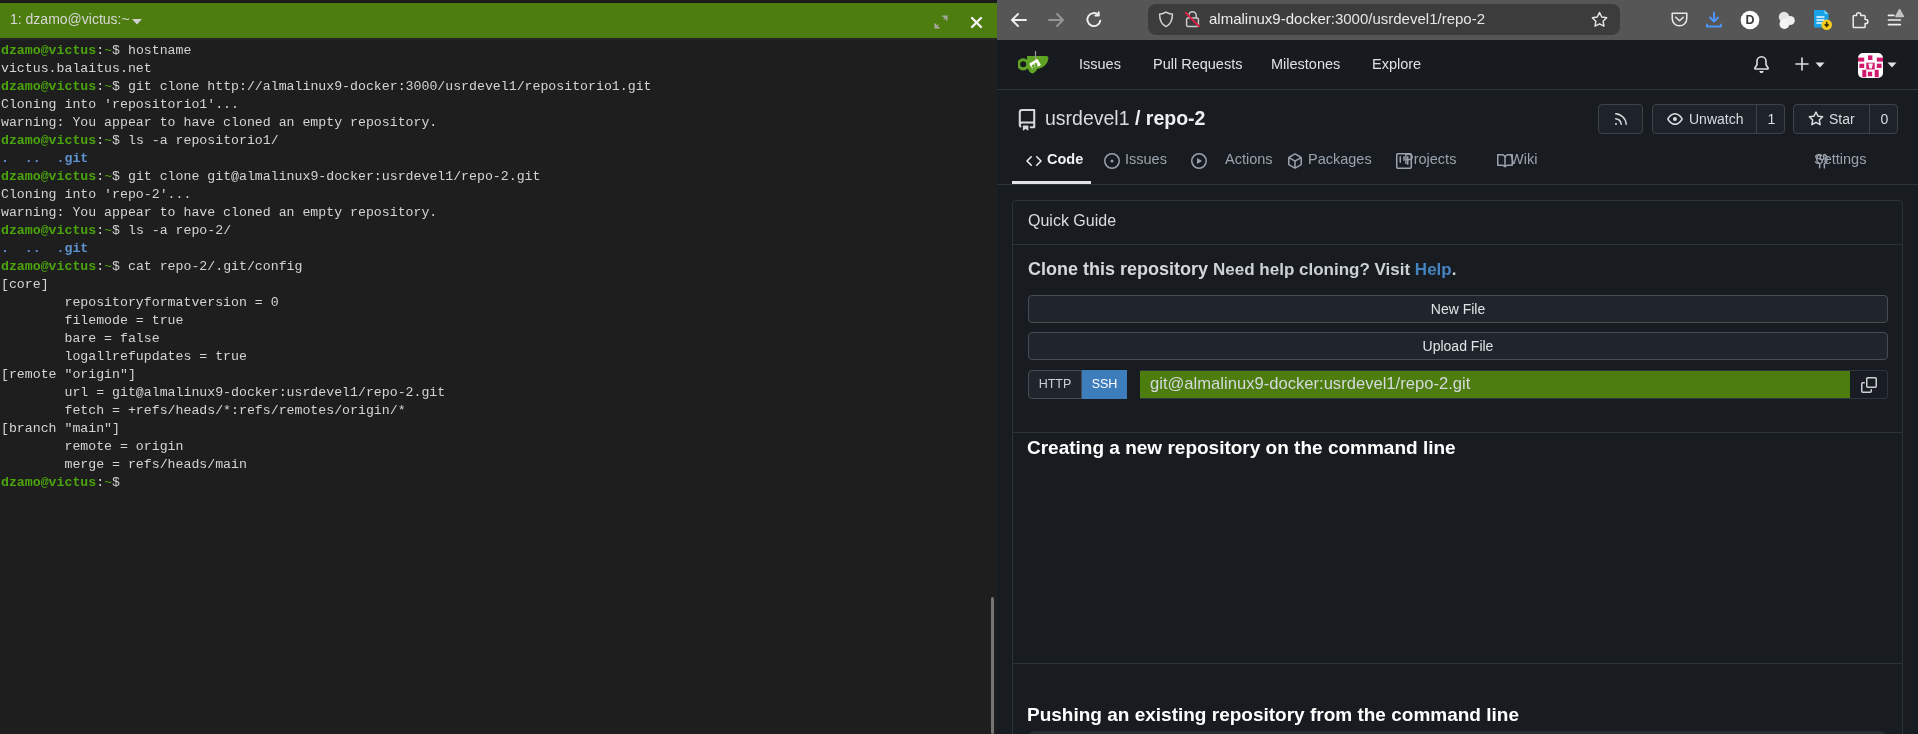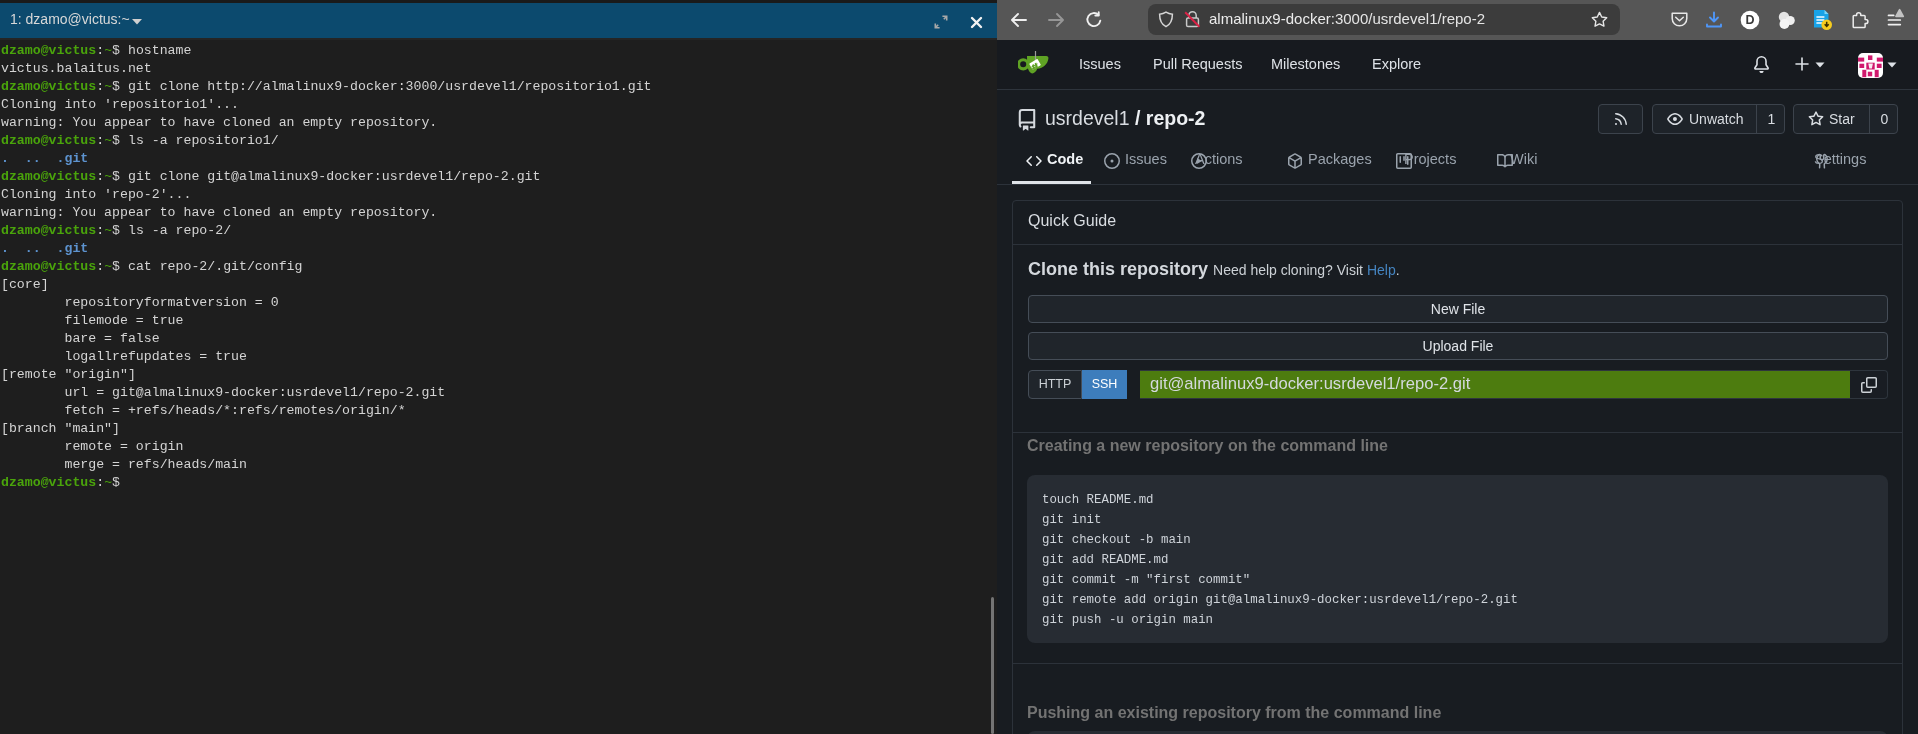--- a/index.html
+++ b/index.html
@@ -2,21 +2,21 @@
 <html><head>
 <meta charset="utf-8">
 <style>
   * { margin:0; padding:0; box-sizing:border-box; }
   html,body { width:1918px; height:734px; overflow:hidden; background:#181c21; }
   #root { position:relative; width:1918px; height:734px; font-family:"Liberation Sans", sans-serif; }
   .abs { position:absolute; }
 
   
   #term { left:0; top:0; width:997px; height:734px; background:#1e1e1e; }
-  #term-title { left:0; top:0; width:997px; height:40px; background:#0c4a6e;
+  #term-title { left:0; top:0; width:997px; height:40px; background:#4d7c0f;
     border-top:3px solid #1a1a1a; border-bottom:2px solid #252525; }
   #term-title .ttl { position:absolute; left:10px; top:8px; font-size:14px; color:#d8d8d8; }
   #term-pre { left:1px; top:41px; margin:0; padding-top:0.5px; font:13.22px/18px "Liberation Mono", monospace; color:#d4d4d4; white-space:pre; }
   .tg { color:#4aa40b; font-weight:bold; }
   .tt { color:#4aa40b; }
   .tb { color:#5d93cf; font-weight:bold; }
   #term-sb { left:991px; top:597px; width:3px; height:137px; background:#747474; border-radius:2px; }
 
   
   #fxbar { left:997px; top:0; width:921px; height:40px; background:#565656; }
@@ -38,33 +38,33 @@
   .tab.active { color:#eff2f5; font-weight:700; }
   #tabline { position:absolute; left:15px; top:91px; width:79px; height:3px; background:#dfe3e8; }
   #tabborder { position:absolute; left:0; top:94px; width:921px; height:1px; background:#2c323a; }
 
   #panel { position:absolute; left:15px; top:160px; width:891px; height:600px;
      border:1px solid #2c323a; border-radius:4px 4px 0 0; }
   #qg { position:absolute; left:0; top:0; width:889px; height:44px; border-bottom:1px solid #2c323a; }
   #qg span { position:absolute; left:15px; top:10.5px; font-size:16px; font-weight:500; color:#d9dde2; }
   #sec1 { position:absolute; left:0; top:44px; width:889px; height:188px; border-bottom:1px solid #2c323a; }
   #sec1 h3 { position:absolute; left:15px; top:14px; font-size:18px; font-weight:700; color:#d4d8dd; }
-  #sec1 h3 small { font-size:14px; font-weight:400; color:#ccd1d6; }
+  #sec1 h3 small { font-size:17px; font-weight:700; color:#ccd1d6; }
   #sec1 h3 small a { color:#4484c0; text-decoration:none; }
   .wbtn { position:absolute; left:15px; width:860px; height:28px; background:#20252b;
      border:1px solid #454d57; border-radius:4px; text-align:center; font-size:14px;
      line-height:26px; color:#dfe3e8; }
   #clonebar { position:absolute; left:15px; top:125px; width:860px; height:31px; }
   #clonebar .seg { position:absolute; top:0; height:29px; font-size:12.5px; text-align:center; }
   #http { left:0; width:54px; background:#20252b; border:1px solid #454d57; border-radius:4px 0 0 4px; line-height:27px; color:#ccd1d6; }
   #ssh { left:54px; width:45px; background:#3d7dbc; line-height:29px; color:#fff; }
   #cloneinput { left:112px; width:723px; background:#4d7c0f; border:1px solid #2e353d; border-left:none; }
   #cloneinput span { position:absolute; left:10px; top:3px; font-size:16.6px; color:#d4d9de; white-space:nowrap; }
   #copybtn { left:822px; width:38px; background:#191d23; border:1px solid #2e353d; border-left:none; border-radius:0 4px 4px 0; }
-  .gsec-h { position:absolute; left:14px; font-size:16px; font-weight:700; color:#737373; white-space:nowrap; }
+  .gsec-h { position:absolute; left:14px; font-size:19px; font-weight:700; color:#ffffff; white-space:nowrap; }
   .codeblock { position:absolute; left:14px; width:861px; background:#272c33; border-radius:8px; }
   .codeblock pre { position:absolute; left:15px; top:15px; margin:0; font:12.4px/20px "Liberation Mono", monospace; color:#ced3d9; white-space:pre; }
   svg { display:block; }
 </style>
 </head>
 <body>
 <div id="root">
 
   <div id="term" class="abs">
     <div id="term-title" class="abs">
@@ -277,21 +277,21 @@
         <svg style="position:absolute;left:0;top:2px" width="16" height="16" viewBox="0 0 16 16" fill="#9aa3ad">
             <path d="M8 9.5a1.5 1.5 0 1 0 0-3 1.5 1.5 0 0 0 0 3Z"></path>
             <path d="M8 0a8 8 0 1 1 0 16A8 8 0 0 1 8 0ZM1.5 8a6.5 6.5 0 1 0 13 0 6.5 6.5 0 0 0-13 0Z"></path>
           </svg>
         <span style="margin-left:21px">Issues</span>
       </span>
       <span class="tab" style="left:194px">
         <svg style="position:absolute;left:0;top:2px" width="16" height="16" viewBox="0 0 16 16" fill="#9aa3ad">
             <path d="M8 0a8 8 0 1 1 0 16A8 8 0 0 1 8 0ZM1.5 8a6.5 6.5 0 1 0 13 0 6.5 6.5 0 0 0-13 0Zm4.879-2.773 4.264 2.559a.25.25 0 0 1 0 .428l-4.264 2.559A.25.25 0 0 1 6 10.559V5.442a.25.25 0 0 1 .379-.215Z"></path>
           </svg>
-        <span style="margin-left:4px">Actions</span>
+        <span style="margin-left:34px">Actions</span>
       </span>
       <span class="tab" style="left:290px">
         <svg style="position:absolute;left:0;top:2px" width="16" height="16" viewBox="0 0 16 16" fill="#9aa3ad">
             <path d="m8.878.392 5.25 3.045c.54.314.872.89.872 1.514v6.098a1.75 1.75 0 0 1-.872 1.514l-5.25 3.045a1.75 1.75 0 0 1-1.756 0l-5.25-3.045A1.75 1.75 0 0 1 1 11.049V4.951c0-.624.332-1.2.872-1.514L7.122.392a1.75 1.75 0 0 1 1.756 0ZM7.875 1.69l-4.63 2.685L8 7.133l4.755-2.758-4.63-2.685a.248.248 0 0 0-.25 0ZM2.5 5.677v5.372c0 .09.047.171.125.216l4.625 2.683V8.432Zm6.25 8.271 4.625-2.683a.25.25 0 0 0 .125-.216V5.677L8.75 8.432Z"></path>
           </svg>
         <span style="margin-left:21px">Packages</span>
       </span>
       <span class="tab" style="left:399px">
         <svg style="position:absolute;left:0;top:2px" width="16" height="16" viewBox="0 0 16 16" fill="#9aa3ad">
             <path d="M1.75 0h12.5C15.216 0 16 .784 16 1.75v12.5A1.75 1.75 0 0 1 14.25 16H1.75A1.75 1.75 0 0 1 0 14.25V1.75C0 .784.784 0 1.75 0ZM1.5 1.75v12.5c0 .138.112.25.25.25h12.5a.25.25 0 0 0 .25-.25V1.75a.25.25 0 0 0-.25-.25H1.75a.25.25 0 0 0-.25.25ZM11.75 3a.75.75 0 0 1 .75.75v7.5a.75.75 0 0 1-1.5 0v-7.5a.75.75 0 0 1 .75-.75Zm-8.25.75a.75.75 0 0 1 1.5 0v5.5a.75.75 0 0 1-1.5 0ZM8 3a.75.75 0 0 1 .75.75v3.5a.75.75 0 0 1-1.5 0v-3.5A.75.75 0 0 1 8 3Z"></path>
@@ -330,29 +330,20 @@
           <div class="seg" id="copybtn">
             <svg style="position:absolute;left:11px;top:6px" width="16" height="16" viewBox="0 0 16 16" fill="#ccd1d6">
                 <path d="M0 6.75C0 5.784.784 5 1.75 5h1.5a.75.75 0 0 1 0 1.5h-1.5a.25.25 0 0 0-.25.25v7.5c0 .138.112.25.25.25h7.5a.25.25 0 0 0 .25-.25v-1.5a.75.75 0 0 1 1.5 0v1.5A1.75 1.75 0 0 1 9.25 16h-7.5A1.75 1.75 0 0 1 0 14.25Z"></path>
                 <path d="M5 1.75C5 .784 5.784 0 6.75 0h7.5C15.216 0 16 .784 16 1.75v7.5A1.75 1.75 0 0 1 14.25 11h-7.5A1.75 1.75 0 0 1 5 9.25Zm1.75-.25a.25.25 0 0 0-.25.25v7.5c0 .138.112.25.25.25h7.5a.25.25 0 0 0 .25-.25v-7.5a.25.25 0 0 0-.25-.25Z"></path>
               </svg>
           </div>
         </div>
       </div>
       <div id="sec2" style="position:absolute;left:0;top:232px;width:889px;height:231px;border-bottom:1px solid #2c323a">
         <div class="gsec-h" style="top:4px">Creating a new repository on the command line</div>
-        <div class="codeblock" style="top:42px;height:168px">
-          <pre>touch README.md
-git init
-git checkout -b main
-git add README.md
-git commit -m "first commit"
-git remote add origin git@almalinux9-docker:usrdevel1/repo-2.git
-git push -u origin main</pre>
-        </div>
       </div>
       <div id="sec3" style="position:absolute;left:0;top:463px;width:889px;height:140px">
         <div class="gsec-h" style="top:40px">Pushing an existing repository from the command line</div>
         <div class="codeblock" style="top:67px;height:60px">
             <pre></pre>
           </div>
       </div>
     </div>
   </div>
 </div>

